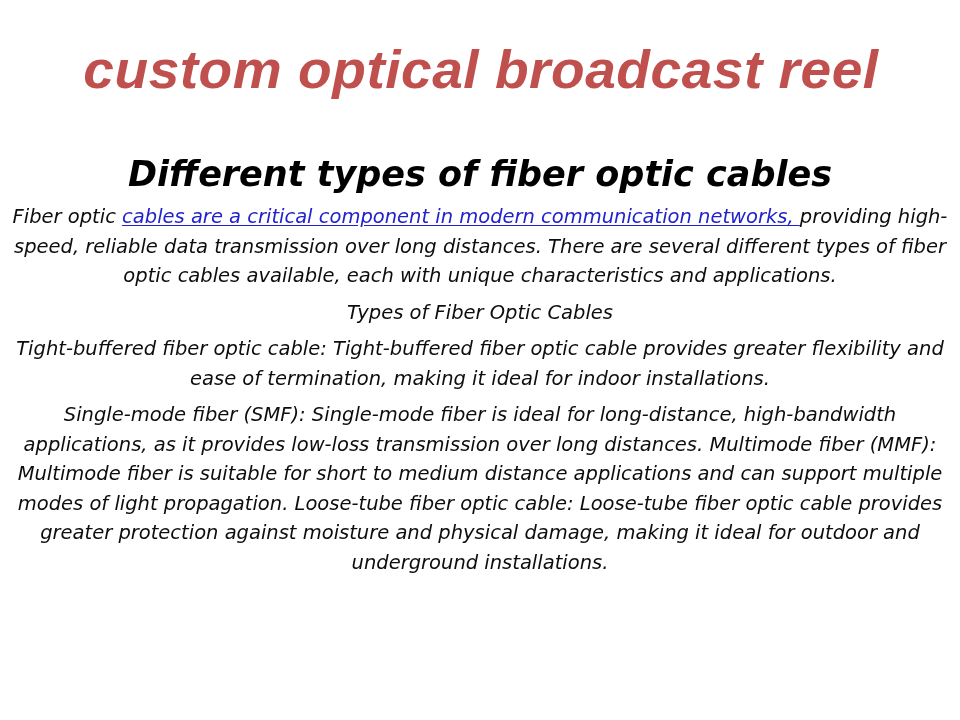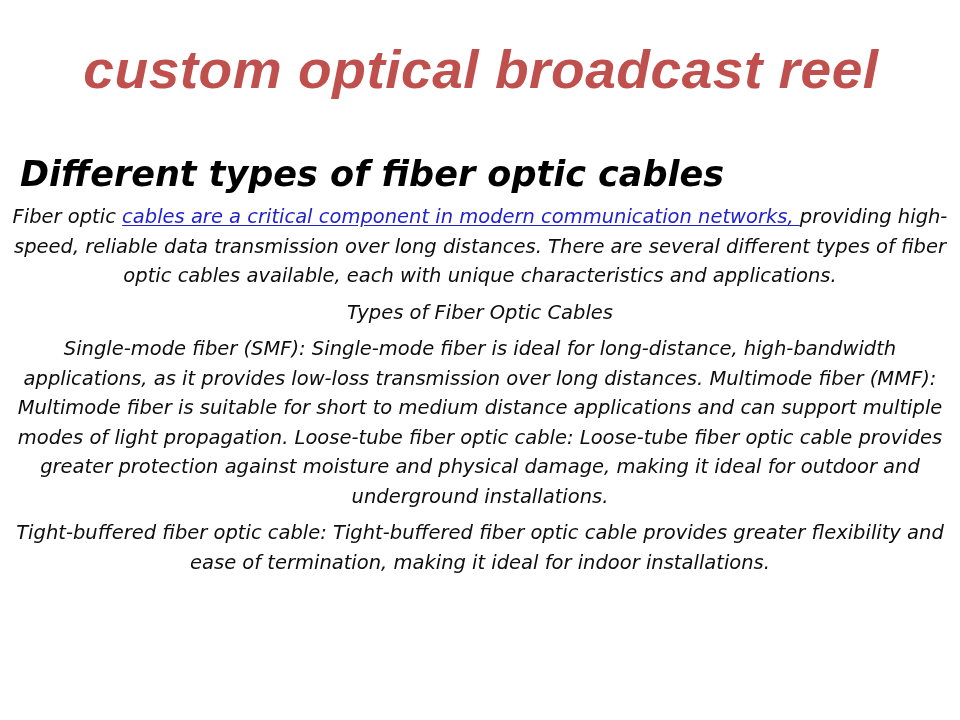--- a/index.html
+++ b/index.html
@@ -40,20 +40,21 @@
     transform: scaleX(1.02);
     transform-origin: center center;
   }
 
   
   .section-heading {
     position: absolute;
     left: 20px;
     top: 152px;
     width: 920px;
+    text-align: center;
     font-family: "DejaVu Sans", sans-serif;
     font-weight: bold;
     font-style: italic;
     font-size: 35px;
     line-height: 44px;
     color: #000000;
     white-space: nowrap;
   }
 
   
@@ -103,24 +104,24 @@
 
     <p class="para para-lead">
       <span>Fiber optic </span><a class="link">cables are a critical component in modern communication networks, </a><span>providing high-speed, reliable data transmission over long distances. There are several different types of fiber optic cables available, each with unique characteristics and applications.</span>
     </p>
 
     <p class="para">
       <span>Types of Fiber Optic Cables</span>
     </p>
 
     <p class="para">
+      <span>Tight-buffered fiber optic cable: Tight-buffered fiber optic cable provides greater flexibility and ease of termination, making it ideal for indoor installations.</span>
+    </p>
+
+    <p class="para">
       <span>Single-mode fiber (SMF): Single-mode fiber is ideal for long-distance, high-bandwidth applications, as it provides low-loss transmission over long distances.</span>
       <span>Multimode fiber (MMF): Multimode fiber is suitable for short to medium distance applications and can support multiple modes of light propagation.</span>
       <span>Loose-tube fiber optic cable: Loose-tube fiber optic cable provides greater protection against moisture and physical damage, making it ideal for outdoor and underground installations.</span>
-    </p>
-
-    <p class="para">
-      <span>Tight-buffered fiber optic cable: Tight-buffered fiber optic cable provides greater flexibility and ease of termination, making it ideal for indoor installations.</span>
     </p>
 
   </div>
 
 </div>
 
 </body></html>

